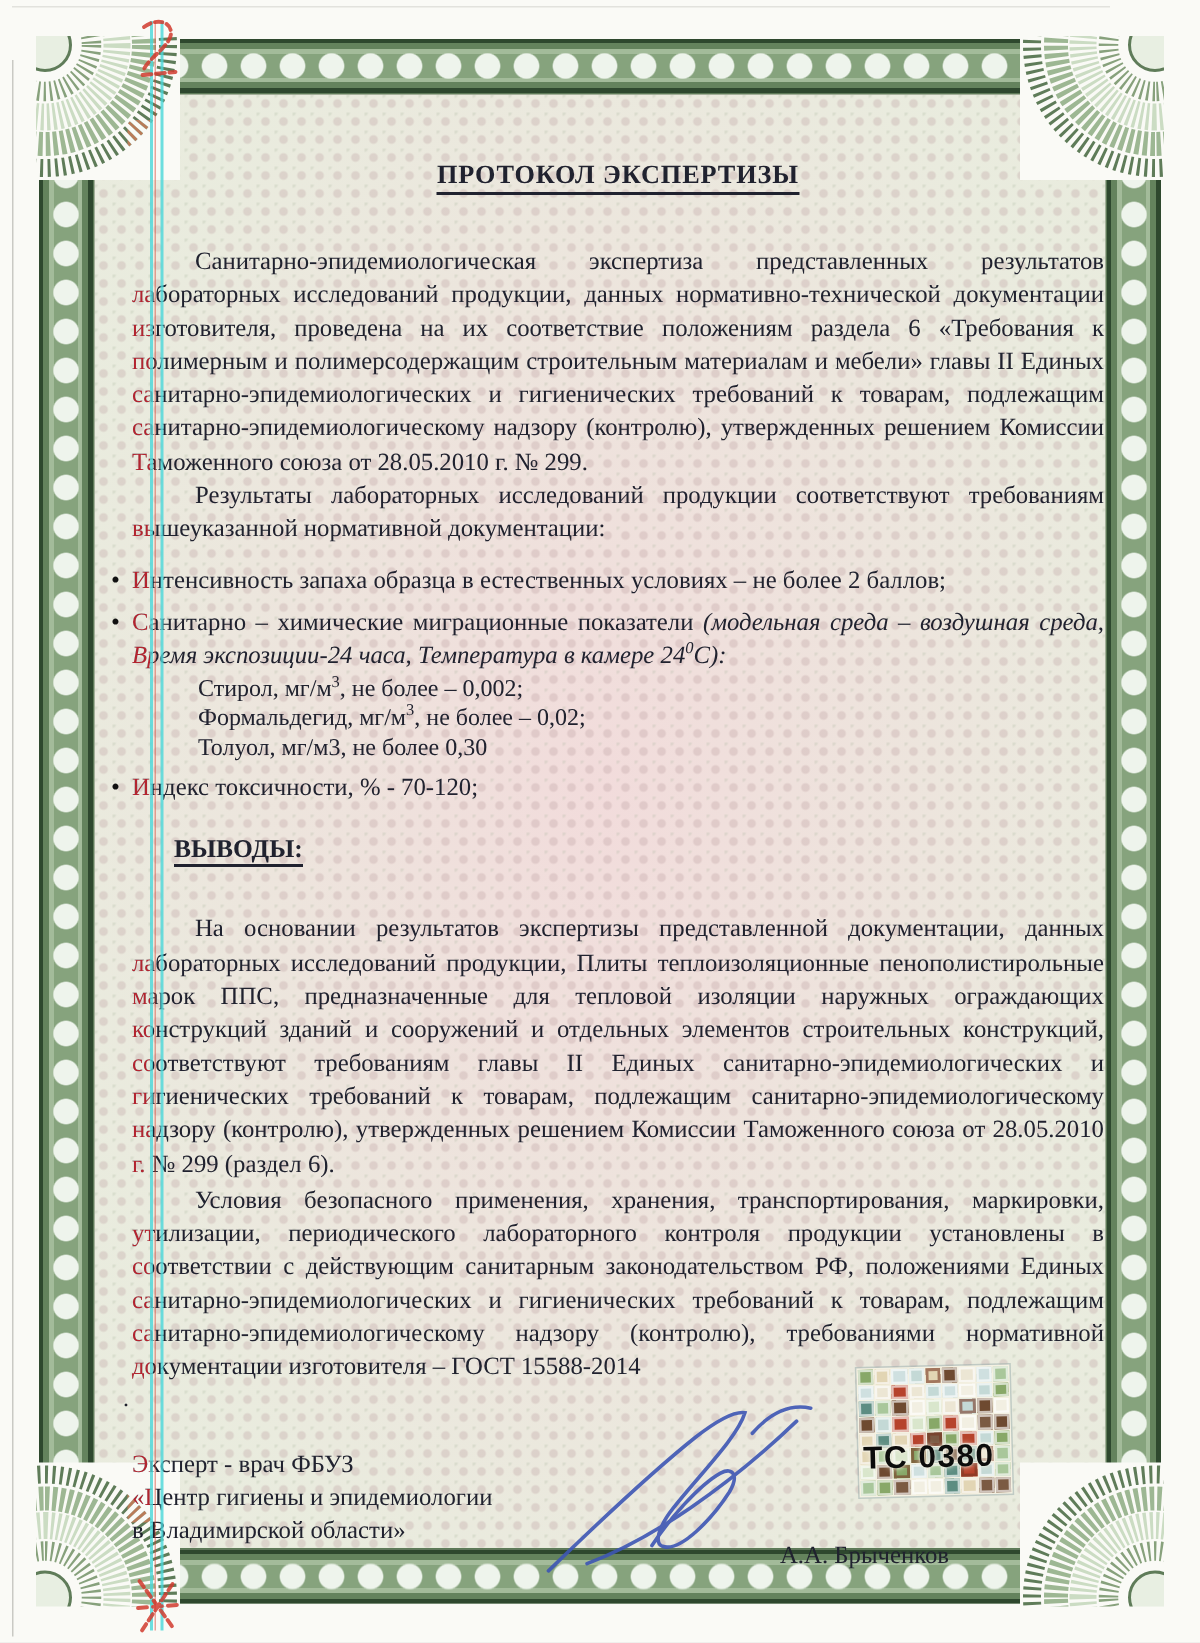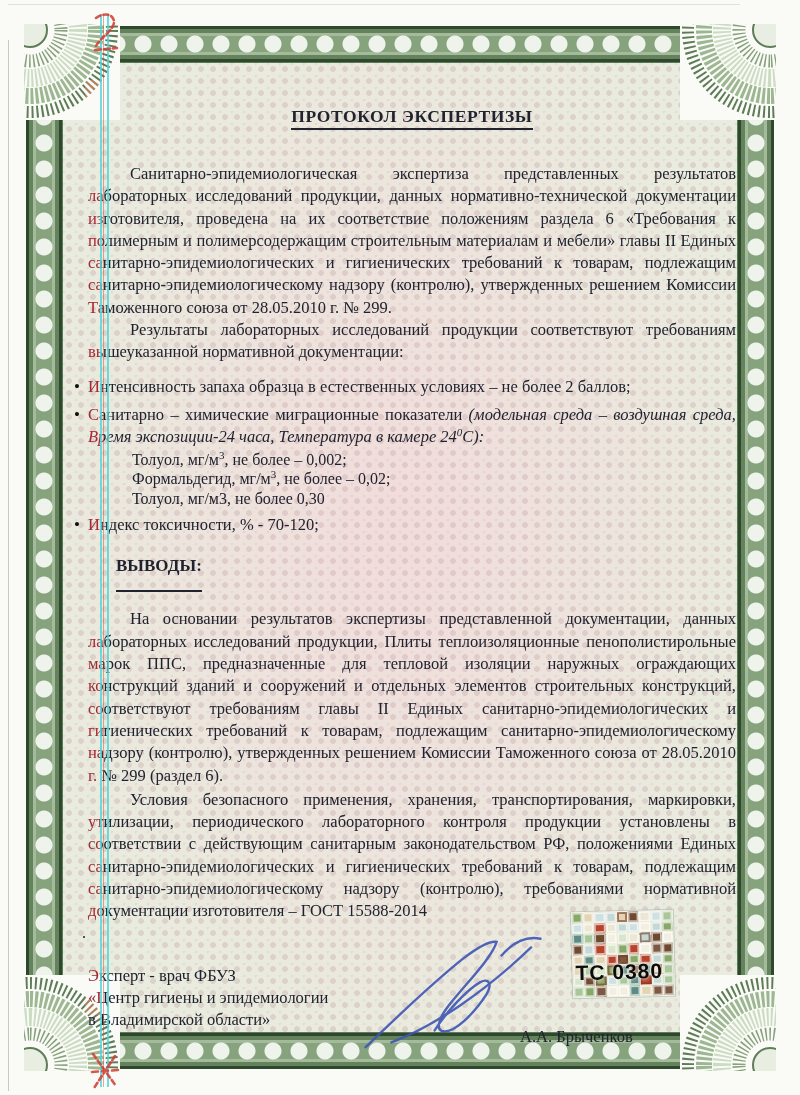--- a/index.html
+++ b/index.html
@@ -65,21 +65,21 @@
   }
   .para{margin:0;text-align:justify;text-indent:42px;font-size:16.5px;line-height:22.3px;}
   .list{list-style:none;margin:12px 0 0 0;padding:0;font-size:16.5px;line-height:22px;}
   .list li{position:relative;margin:0 0 6px 0;text-align:justify;}
   .list li::before{content:"•";position:absolute;left:-14px;top:0;font-size:17px;color:#111;}
   .sub-items{margin:2px 0 0 44px;font-size:16px;line-height:19.6px;}
   .sub-items div{white-space:nowrap;}
   em.model{font-style:italic;}
   sup{font-size:11px;line-height:0;vertical-align:super;}
   .conclusions-heading{margin:20px 0 0 28px;font-size:17px;font-weight:bold;}
-  .conclusions-heading span{border-bottom:2px solid #20222f;padding-bottom:15px;}
+  .conclusions-heading span{border-bottom:2px solid #20222f;padding-bottom:1px;}
   .c-para{margin-top:32px;}
   .c-para2{margin-top:2px;}
   .stray-dot{margin:2px 0 0 -6px;font-size:16px;line-height:16px;}
 
   .sig-region{position:relative;margin-top:24px;height:80px;font-size:16.5px;line-height:22px;}
   .expert-block div{white-space:nowrap;}
   .expert-name{position:absolute;left:432px;top:61px;white-space:nowrap;}
   .signature-svg{position:absolute;left:260px;top:-28px;z-index:4;transform:rotate(-4deg);}
 
   .stamp{
@@ -185,21 +185,21 @@
     <p class="para">Санитарно-эпидемиологическая экспертиза представленных результатов лабораторных исследований продукции, данных нормативно-технической документации изготовителя, проведена на их соответствие положениям раздела 6 «Требования к полимерным и полимерсодержащим строительным материалам и мебели» главы II Единых санитарно-эпидемиологических и гигиенических требований к товарам, подлежащим санитарно-эпидемиологическому надзору (контролю), утвержденных решением Комиссии Таможенного союза от 28.05.2010 г. № 299.</p>
     <p class="para">Результаты лабораторных исследований продукции соответствуют требованиям вышеуказанной нормативной документации:</p>
 
     <ul class="list">
       <li>
         <span>Интенсивность запаха образца в естественных условиях – не более 2 баллов;</span>
       </li>
       <li>
         <span>Санитарно – химические миграционные показатели </span><em class="model"><span>(модельная среда – воздушная среда, Время экспозиции-24 часа, Температура в камере 24</span><sup>0</sup><span>С):</span></em>
         <div class="sub-items">
-          <div><span>Толуол, мг/м</span><sup>3</sup><span>, не более – 0,002;</span></div>
+          <div><span>Стирол, мг/м</span><sup>3</sup><span>, не более – 0,002;</span></div>
           <div><span>Формальдегид, мг/м</span><sup>3</sup><span>, не более – 0,02;</span></div>
           <div><span>Толуол, мг/м3, не более 0,30</span><sup></sup><span></span></div>
         </div>
       </li>
       <li>
         <span>Индекс токсичности, % - 70-120;</span>
       </li>
     </ul>
 
     <div class="conclusions-heading">

